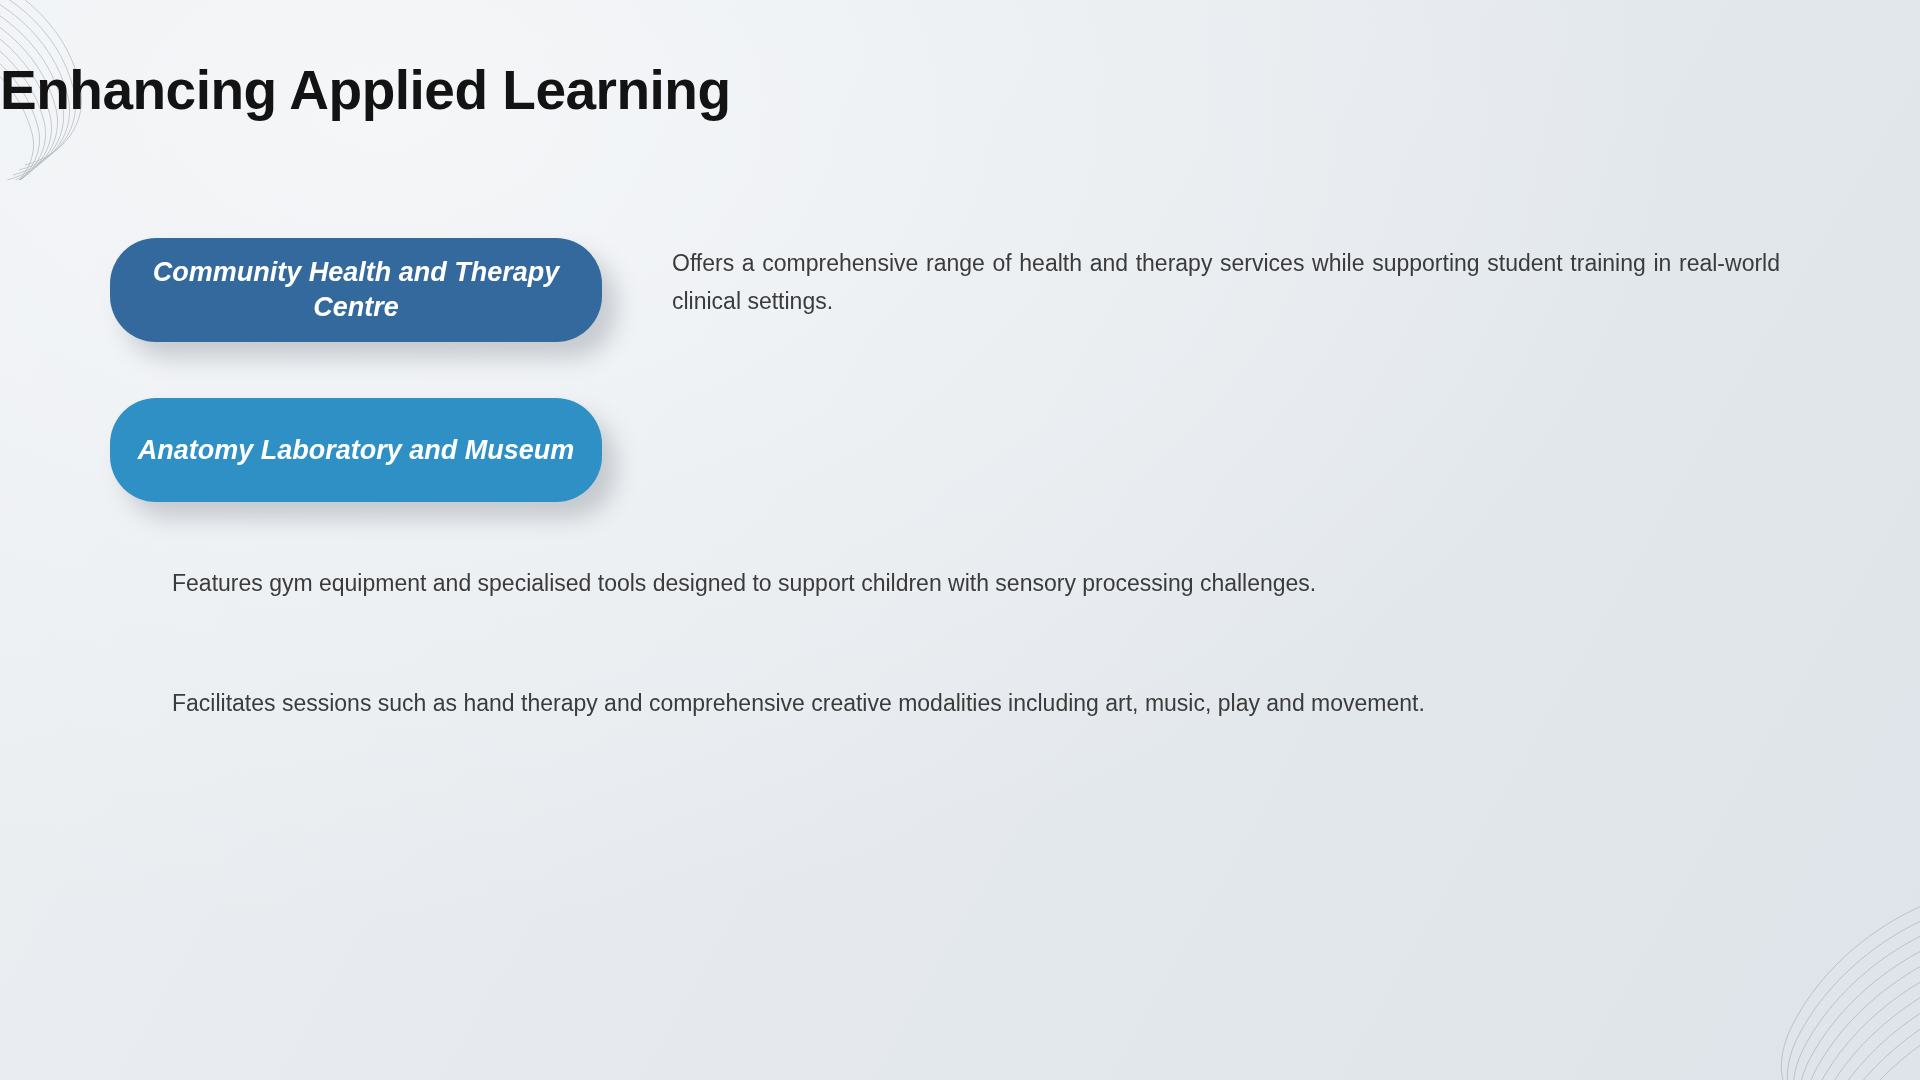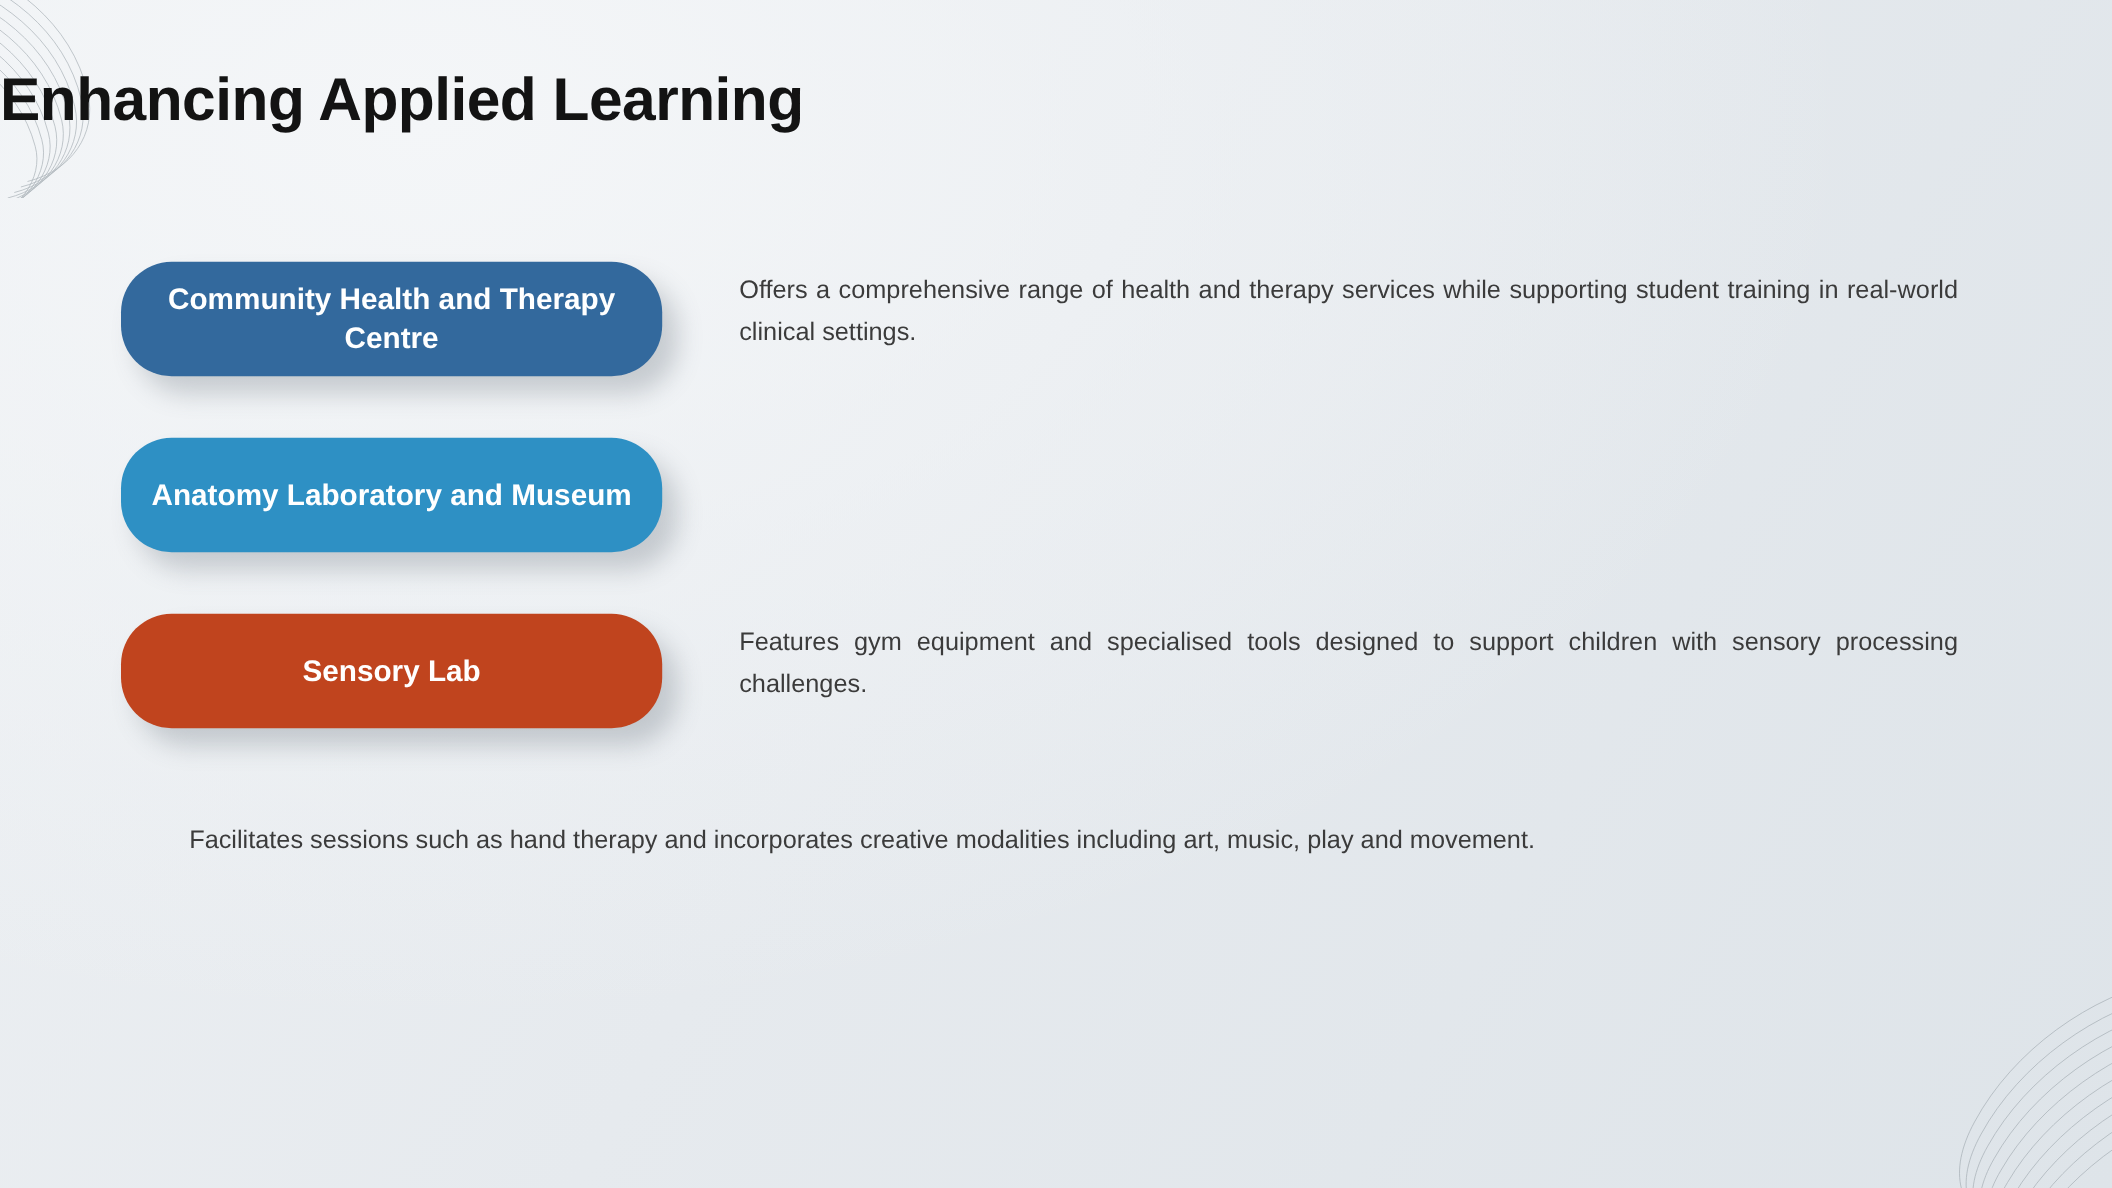--- a/index.html
+++ b/index.html
@@ -64,20 +64,21 @@
     display: flex;
     align-items: flex-start;
     margin-bottom: 34px;
   }
 
   .pill-wrap {
     width: 500px;
     flex: 0 0 500px;
     display: flex;
     justify-content: flex-start;
+    font-style: italic;
   }
 
   .pill {
     width: 492px;
     box-sizing: border-box;
     border-radius: 46px;
     color: #ffffff;
     font-size: 27px;
     font-weight: bold;
     text-align: center;
@@ -152,24 +153,21 @@
       <div class="desc">Offers a comprehensive range of health and therapy services while supporting student training in real-world clinical settings.</div>
     </div>
 
     <div class="row r2">
       <div class="pill-wrap">
         <div class="pill two-line" style="background:#2e90c4">Anatomy Laboratory and Museum</div>
       </div>
     </div>
 
     <div class="row r3">
-      <div class="pill-wrap">
-        <div class="pill one-line" style="background:#c0441e">Sensory Lab</div>
-      </div>
       <div class="desc">Features gym equipment and specialised tools designed to support children with sensory processing challenges.</div>
     </div>
 
     <div class="row r4">
-      <div class="desc">Facilitates sessions such as hand therapy and incorporates creative modalities including art, music, play and movement.</div>
+      <div class="desc">Facilitates sessions such as hand therapy and comprehensive creative modalities including art, music, play and movement.</div>
     </div>
 
   </div>
 </div>
 
 </body></html>

